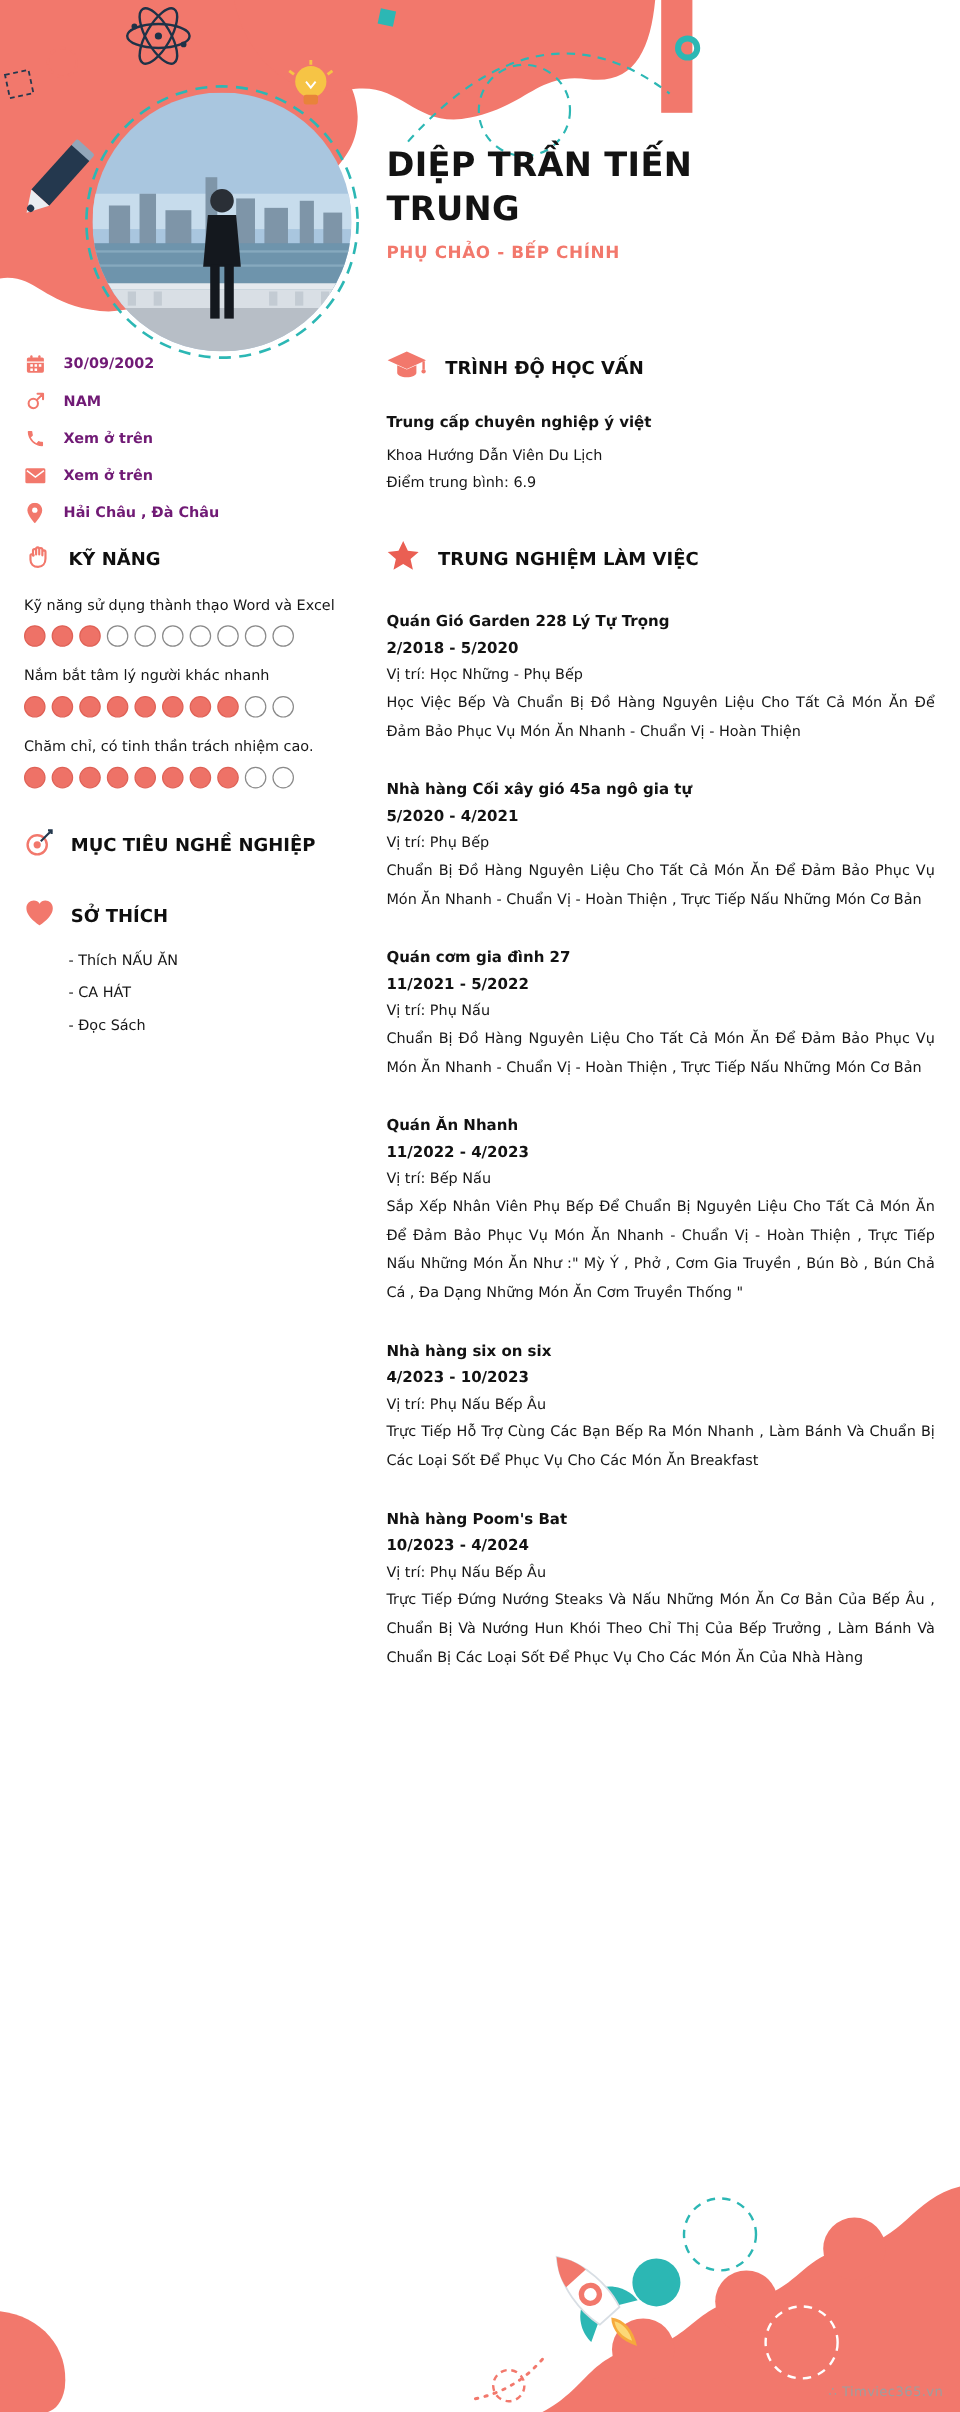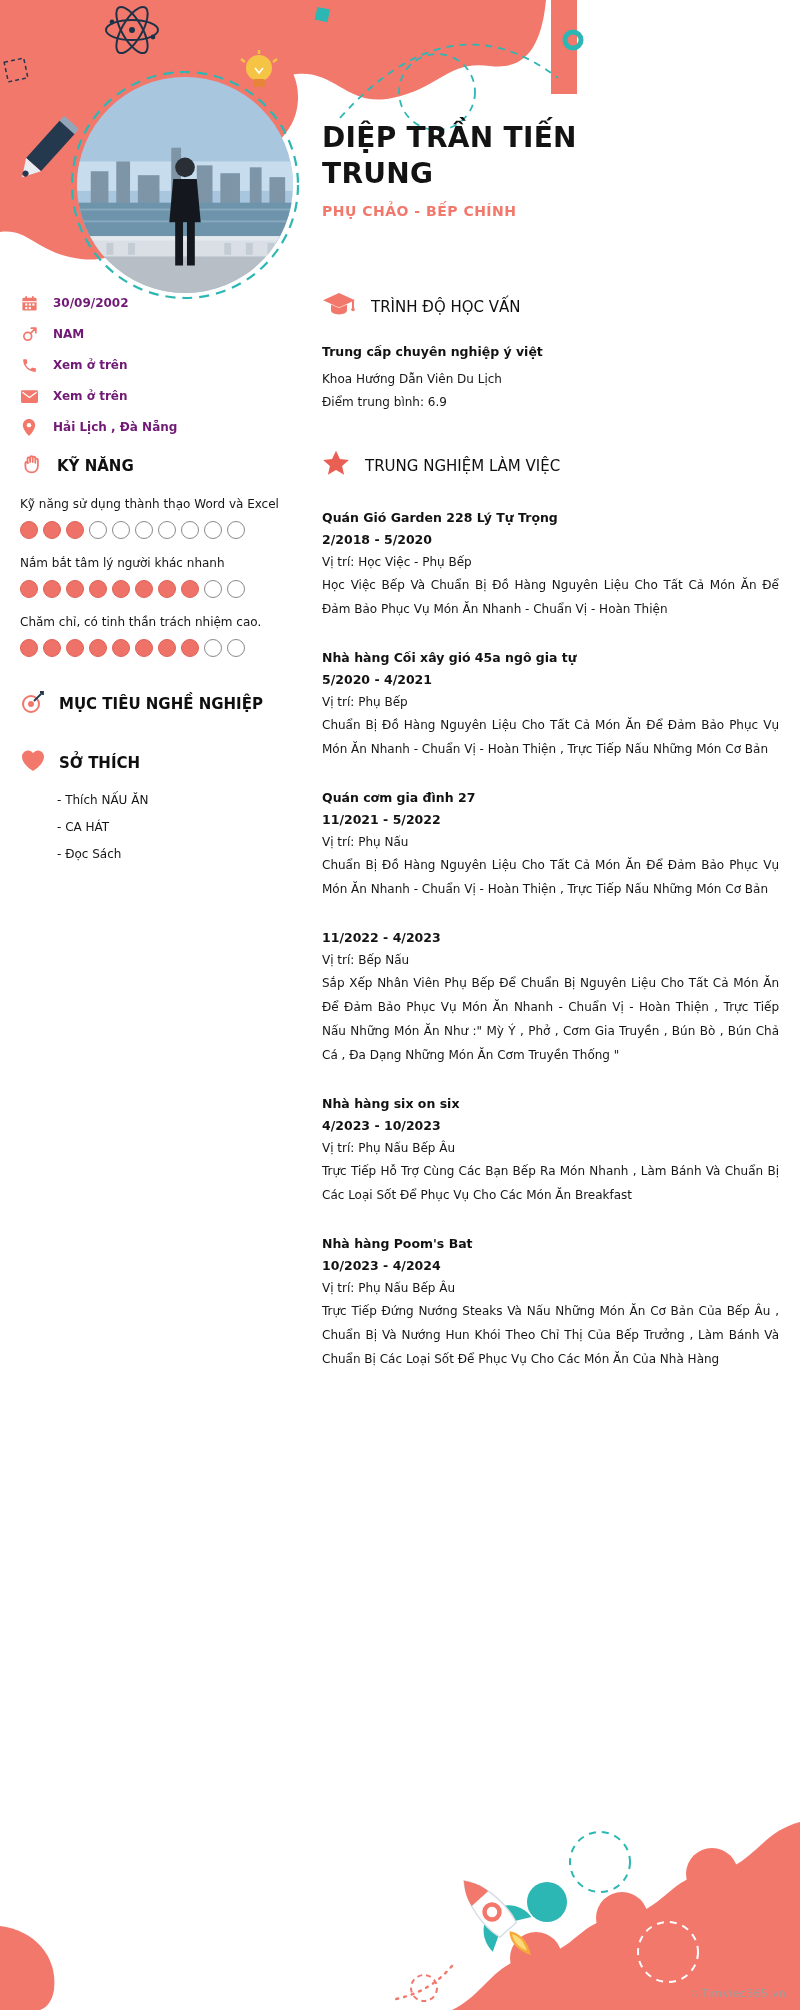--- a/index.html
+++ b/index.html
@@ -25,21 +25,21 @@
   .dots{display:flex;gap:5px;}
   .dot{width:18px;height:18px;border-radius:50%;border:1px solid #8a8a8a;background:#fff;box-sizing:border-box;}
   .dot.filled{background:#EE7267;border-color:#DF6156;}
 
   .objective-head{margin-top:32px;}
   .objective-text{font-size:12px;line-height:26px;text-align:justify;margin-top:15px;color:#161616;}
   .hobby-head{margin-top:30px;}
   .hobby-list{margin-top:16px;}
   .hobby{font-size:12px;margin-bottom:13px;color:#161616;margin-left:37px;}
 
-  .r-head{display:flex;align-items:center;gap:15px;font-size:15px;font-weight:400;color:#0f0f0f;}
+  .r-head{display:flex;align-items:center;gap:15px;font-size:15px;font-weight:700;color:#0f0f0f;}
   .edu{margin-top:22px;}
   .edu-school{font-weight:700;font-size:12.5px;margin-bottom:9px;color:#121212;}
   .edu-line{font-size:12px;line-height:23px;color:#161616;}
   .exp-head{margin-top:36px;}
   .entry{margin-top:26px;}
   .company{font-weight:700;font-size:12.5px;line-height:22px;color:#121212;}
   .period{font-weight:700;font-size:12.5px;line-height:22px;color:#121212;}
   .position{font-size:12px;line-height:22px;color:#161616;}
   .desc{font-size:12px;line-height:24px;text-align:justify;color:#161616;}
 
@@ -202,21 +202,21 @@
         </span>
         <span>Xem ở trên</span>
       </div>
       <div class="info-row">
         <span class="ic">
           <svg width="14" height="17" viewBox="0 0 20 26">
               <path fill="#F2786C" d="M10 0C4.8 0 .6 4.2.6 9.4.6 16.4 10 26 10 26s9.4-9.6 9.4-16.6C19.4 4.2 15.2 0 10 0z"></path>
               <circle cx="10" cy="9.4" r="3.4" fill="#fff"></circle>
             </svg>
         </span>
-        <span>Hải Lịch , Đà Nẵng</span>
+        <span>Hải Châu , Đà Châu</span>
       </div>
     </div>
 
     <div class="section-head skills-head">
       <span>
         <svg width="24" height="24" viewBox="0 0 24 24">
             <path d="M7.5 11V6.8a1.3 1.3 0 0 1 2.6 0V10 M10.1 10V5.4a1.3 1.3 0 0 1 2.6 0V10 M12.7 10V6a1.3 1.3 0 0 1 2.6 0v4.4 M15.3 10.8V8a1.3 1.3 0 0 1 2.6 0v5.4c0 4.2-2.4 7-6.2 7s-6.3-2.5-6.3-6V11a1.3 1.3 0 0 1 2.6 0" fill="none" stroke="#F2786C" stroke-width="1.8" stroke-linecap="round" stroke-linejoin="round"></path>
           </svg>
       </span>
       <span>KỸ NĂNG</span>
@@ -319,36 +319,37 @@
         <svg width="28" height="27" viewBox="0 0 28 27">
             <path d="M14 .8 17.9 9l9 .9-6.8 6 2 8.8L14 20l-8.1 4.7 2-8.8-6.8-6 9-.9z" fill="#EA5F53"></path>
           </svg>
       </span>
       <span>TRUNG NGHIỆM LÀM VIỆC</span>
     </div>
 
     <div class="entry">
       <div class="company">Quán Gió Garden 228 Lý Tự Trọng</div>
       <div class="period">2/2018 - 5/2020</div>
-      <div class="position">Vị trí: Học Việc - Phụ Bếp</div>
+      <div class="position">Vị trí: Học Những - Phụ Bếp</div>
       <div class="desc">Học Việc Bếp Và Chuẩn Bị Đồ Hàng Nguyên Liệu Cho Tất Cả Món Ăn Để Đảm Bảo Phục Vụ Món Ăn Nhanh - Chuẩn Vị - Hoàn Thiện</div>
     </div>
     <div class="entry">
       <div class="company">Nhà hàng Cối xây gió 45a ngô gia tự</div>
       <div class="period">5/2020 - 4/2021</div>
       <div class="position">Vị trí: Phụ Bếp</div>
       <div class="desc">Chuẩn Bị Đồ Hàng Nguyên Liệu Cho Tất Cả Món Ăn Để Đảm Bảo Phục Vụ Món Ăn Nhanh - Chuẩn Vị - Hoàn Thiện , Trực Tiếp Nấu Những Món Cơ Bản</div>
     </div>
     <div class="entry">
       <div class="company">Quán cơm gia đình 27</div>
       <div class="period">11/2021 - 5/2022</div>
       <div class="position">Vị trí: Phụ Nấu</div>
       <div class="desc">Chuẩn Bị Đồ Hàng Nguyên Liệu Cho Tất Cả Món Ăn Để Đảm Bảo Phục Vụ Món Ăn Nhanh - Chuẩn Vị - Hoàn Thiện , Trực Tiếp Nấu Những Món Cơ Bản</div>
     </div>
     <div class="entry">
+      <div class="company">Quán Ăn Nhanh</div>
       <div class="period">11/2022 - 4/2023</div>
       <div class="position">Vị trí: Bếp Nấu</div>
       <div class="desc">Sắp Xếp Nhân Viên Phụ Bếp Để Chuẩn Bị Nguyên Liệu Cho Tất Cả Món Ăn Để Đảm Bảo Phục Vụ Món Ăn Nhanh - Chuẩn Vị - Hoàn Thiện , Trực Tiếp Nấu Những Món Ăn Như :" Mỳ Ý , Phở , Cơm Gia Truyền , Bún Bò , Bún Chả Cá , Đa Dạng Những Món Ăn Cơm Truyền Thống "</div>
     </div>
     <div class="entry">
       <div class="company">Nhà hàng six on six</div>
       <div class="period">4/2023 - 10/2023</div>
       <div class="position">Vị trí: Phụ Nấu Bếp Âu</div>
       <div class="desc">Trực Tiếp Hỗ Trợ Cùng Các Bạn Bếp Ra Món Nhanh , Làm Bánh Và Chuẩn Bị Các Loại Sốt Để Phục Vụ Cho Các Món Ăn Breakfast</div>
     </div>

